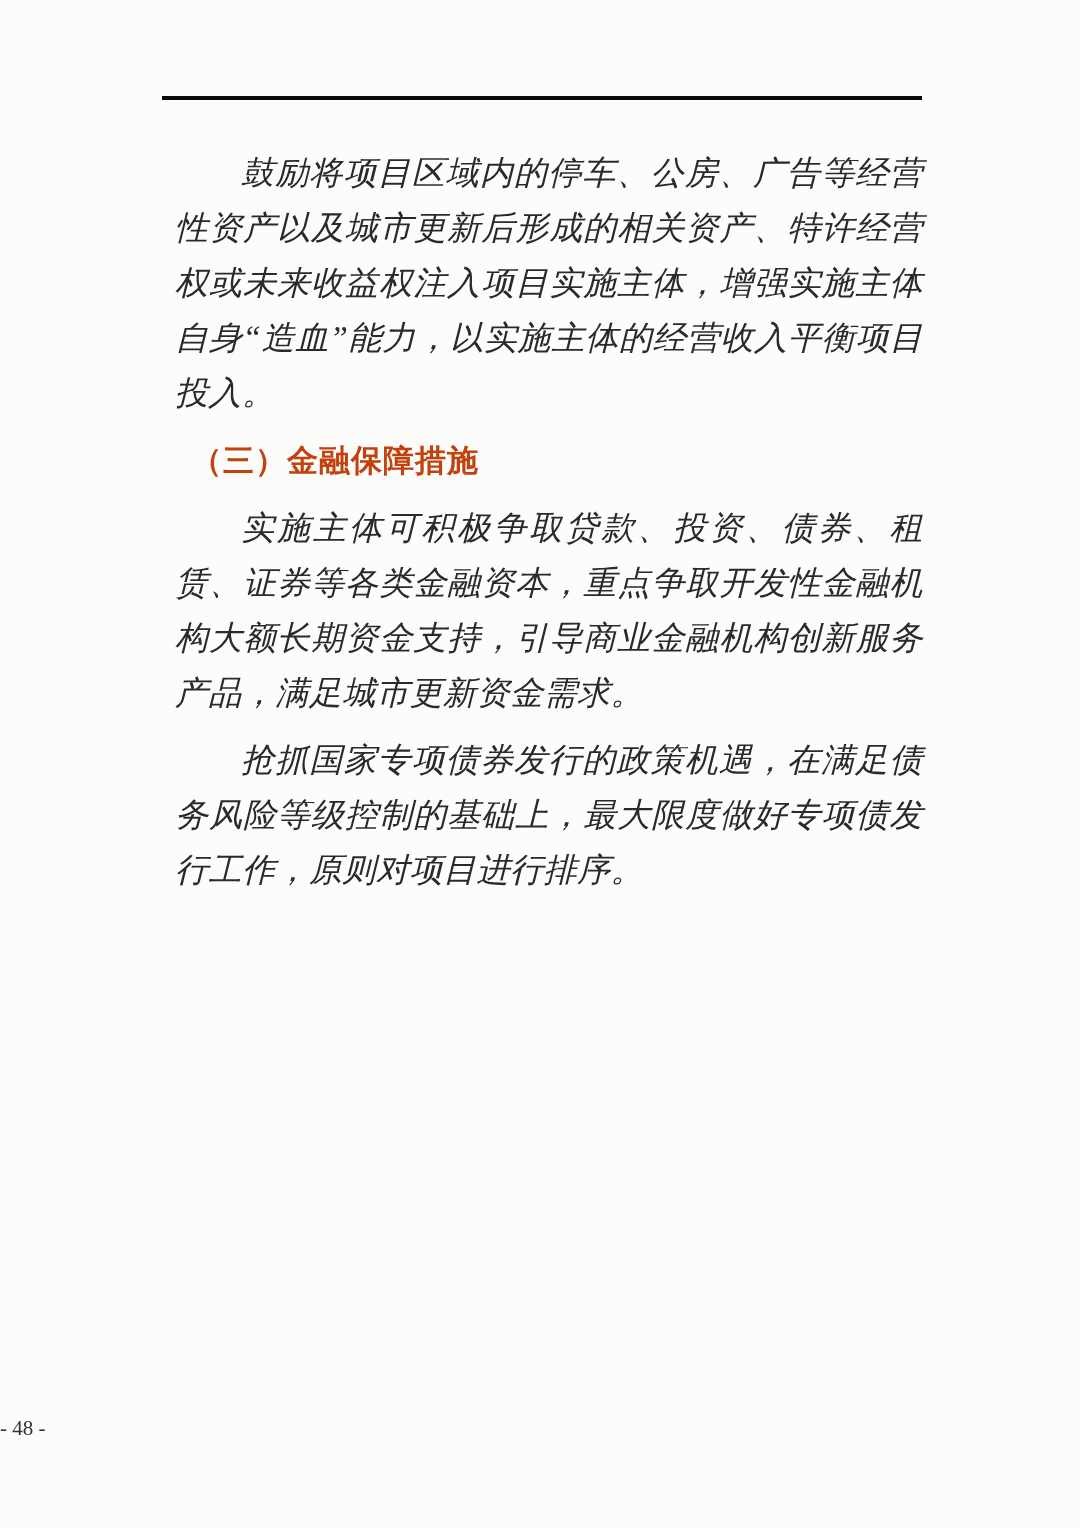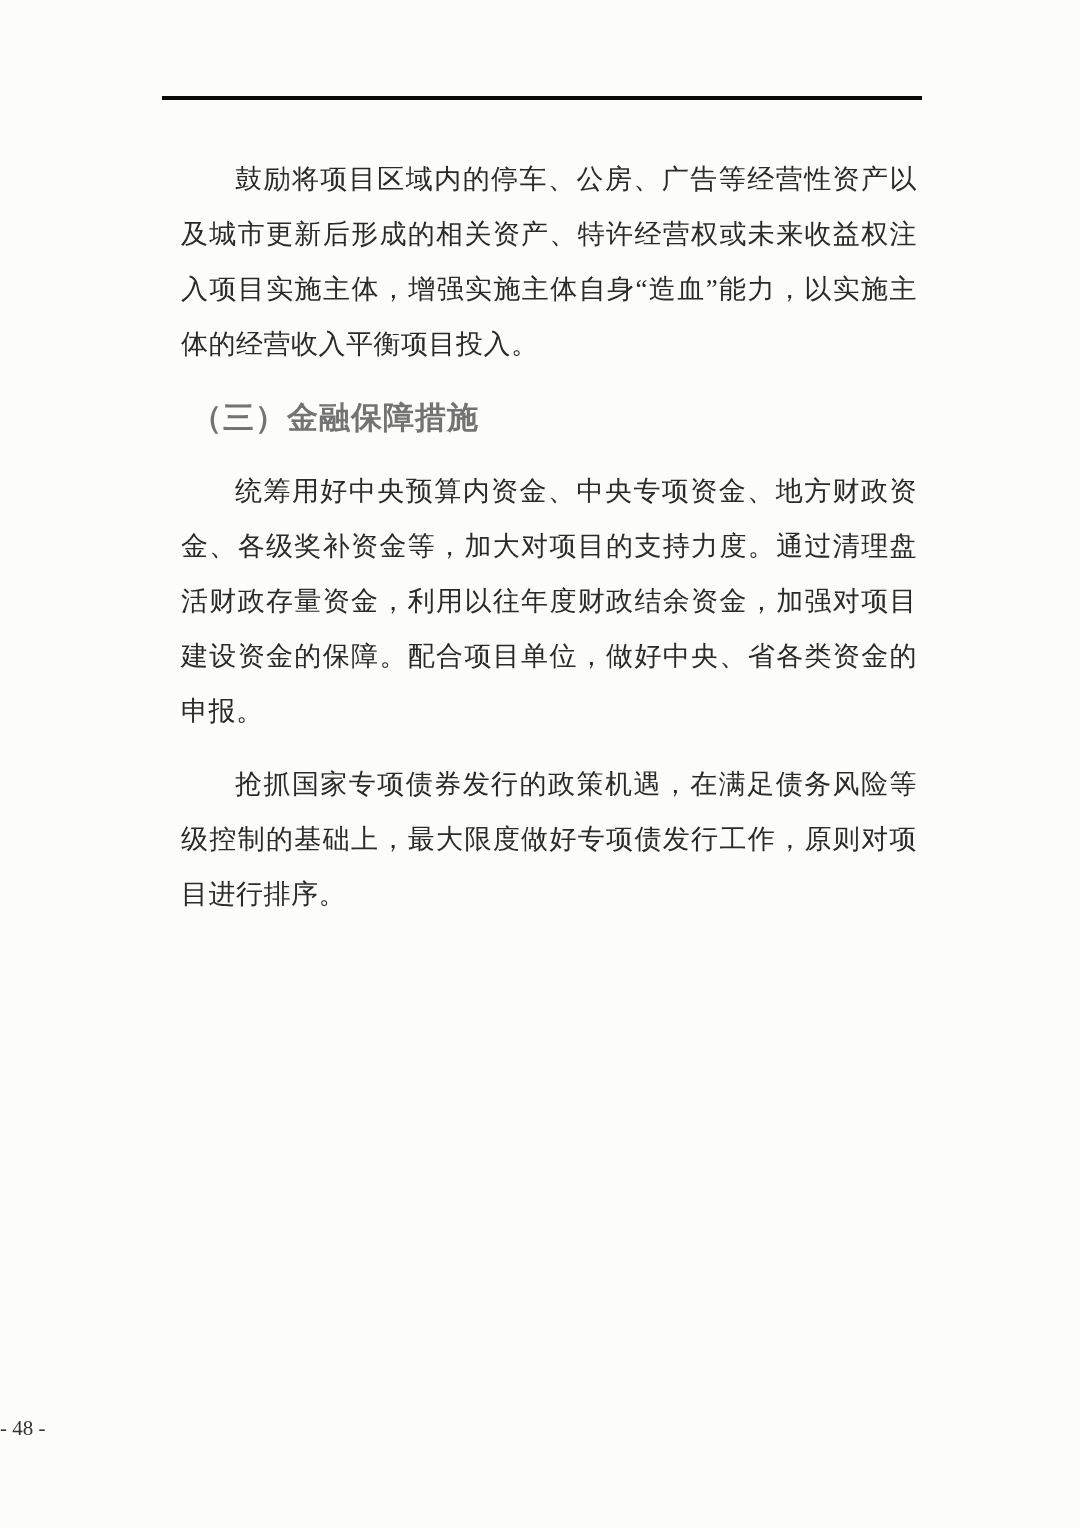--- a/index.html
+++ b/index.html
@@ -25,35 +25,36 @@
     height: 4px;
     background: #0a0a0a;
   }
   .content {
     position: absolute;
     left: 163px;
     top: 134px;
     width: 772px;
   }
   .para {
-    margin: 18px;
-    font-size: 27px;
+    margin: 12px;
+    font-size: 33px;
     line-height: 55px;
     text-align: justify;
     text-indent: 2em;
     letter-spacing: 0.5px;
     color: #2a2a2a;
+    font-style: italic;
   }
   .h-section {
     margin: 0;
     font-size: 31px;
     line-height: 56px;
     font-weight: bold;
     text-indent: 0.9em;
-    color: #737373;
+    color: #c2410c;
     letter-spacing: 1px;
   }
   .h-sub {
     margin: 0;
     font-size: 30px;
     line-height: 56px;
     font-weight: bold;
     text-indent: 1.8em;
     color: #0c0c0c;
     letter-spacing: 1px;
@@ -74,23 +75,23 @@
 
 <div class="page">
 
   <div class="header-rule"></div>
 
   <div class="content">
     <p class="para">鼓励将项目区域内的停车、公房、广告等经营性资产以及城市更新后形成的相关资产、特许经营权或未来收益权注入项目实施主体，增强实施主体自身“造血”能力，以实施主体的经营收入平衡项目投入。</p>
 
     <h2 class="h-section">（三）金融保障措施</h2>
 
+    <p class="para">实施主体可积极争取贷款、投资、债券、租赁、证券等各类金融资本，重点争取开发性金融机构大额长期资金支持，引导商业金融机构创新服务产品，满足城市更新资金需求。</p>
 
 
-    <p class="para">统筹用好中央预算内资金、中央专项资金、地方财政资金、各级奖补资金等，加大对项目的支持力度。通过清理盘活财政存量资金，利用以往年度财政结余资金，加强对项目建设资金的保障。配合项目单位，做好中央、省各类资金的申报。</p>
 
 
     <p class="para">抢抓国家专项债券发行的政策机遇，在满足债务风险等级控制的基础上，最大限度做好专项债发行工作，原则对项目进行排序。</p>
 
   </div>
 
   <div class="page-number">- 48 -</div>
 
 </div>
 

